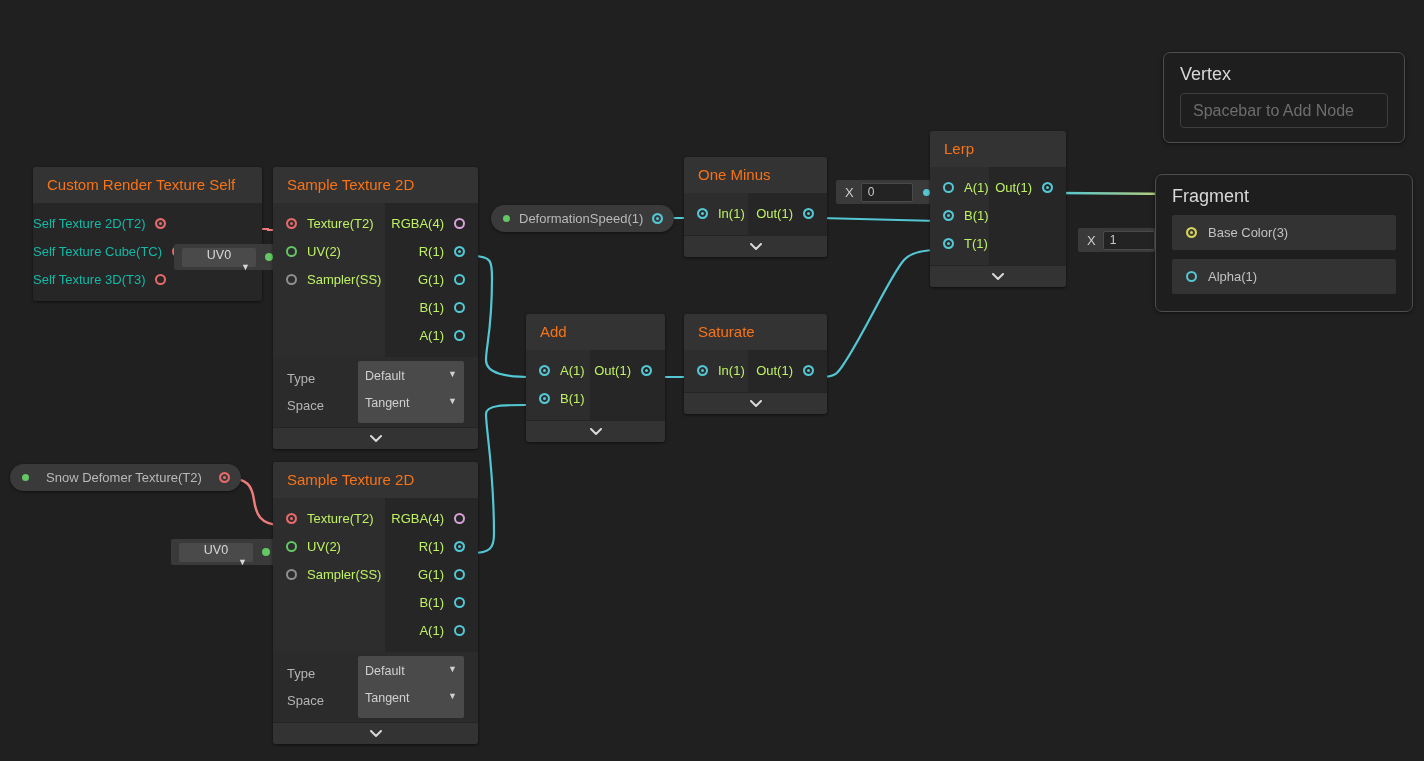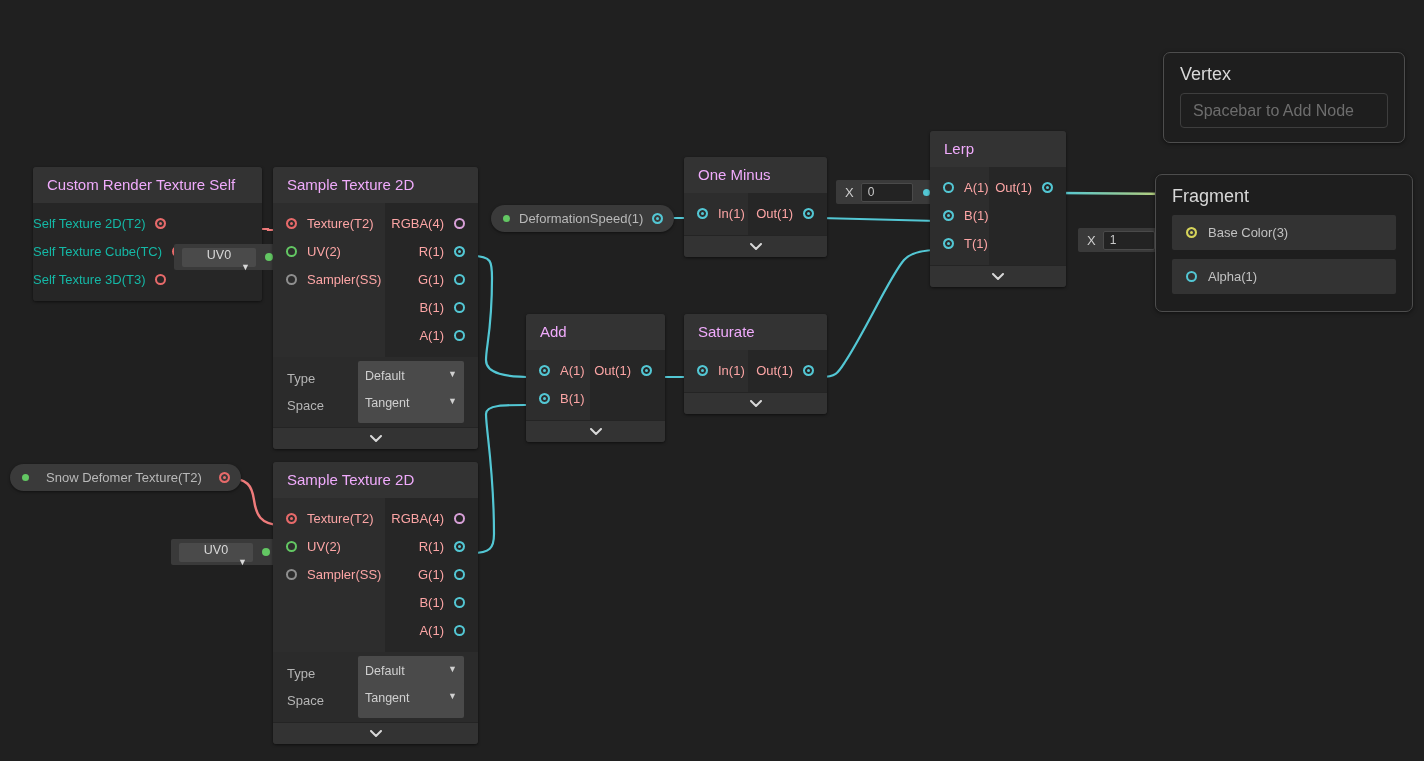--- a/index.html
+++ b/index.html
@@ -7,26 +7,26 @@
     width:1424px;height:761px;position:relative;overflow:hidden;
     font-family:"Liberation Sans","DejaVu Sans",sans-serif;
     background:#202020;color:#c4c4c4;
   }
   .canvas{position:absolute;inset:0;}
   svg.wires{position:absolute;left:0;top:0;width:1424px;height:761px;pointer-events:none;}
 
   
   .node{position:absolute;background:#262626;border-radius:3px;
         box-shadow:0 1px 3px rgba(0,0,0,.55);overflow:hidden;}
-  .node .hdr{background:#333333;color:#f0abfc;font-size:15px;
+  .node .hdr{background:#333333;color:#f97316;font-size:15px;
         padding:10px 14px 11px 14px;line-height:1;}
   .ports{display:flex;background:#262626;}
   .ports .col-in{background:#2d2d2d;flex:0 0 auto;min-width:112px;}
   .ports .col-out{background:#262626;flex:1 1 auto;}
-  .prow{display:flex;align-items:center;height:28px;font-size:13px;color:#fca5a5;}
+  .prow{display:flex;align-items:center;height:28px;font-size:13px;color:#bef264;}
   .prow.in{padding-left:13px;gap:10px;}
   .prow.out{justify-content:flex-end;padding-right:13px;gap:10px;}
   .slot{width:11px;height:11px;border-radius:50%;box-sizing:border-box;flex:0 0 auto;}
   .slot.cy{border:2px solid #53c7d4;background:transparent;}
   .slot.cy.f{background:#53c7d4;box-shadow:inset 0 0 0 2px #262626;}
   .slot.gn{border:2px solid #63c763;background:transparent;}
   .slot.rd{border:2px solid #e76a6a;background:transparent;}
   .slot.rd.f{background:#e76a6a;box-shadow:inset 0 0 0 2px #2d2d2d;}
   .slot.pk{border:2px solid #d8a0d8;background:transparent;}
   .slot.dk{border:2px solid #8f8f8f;background:transparent;}

